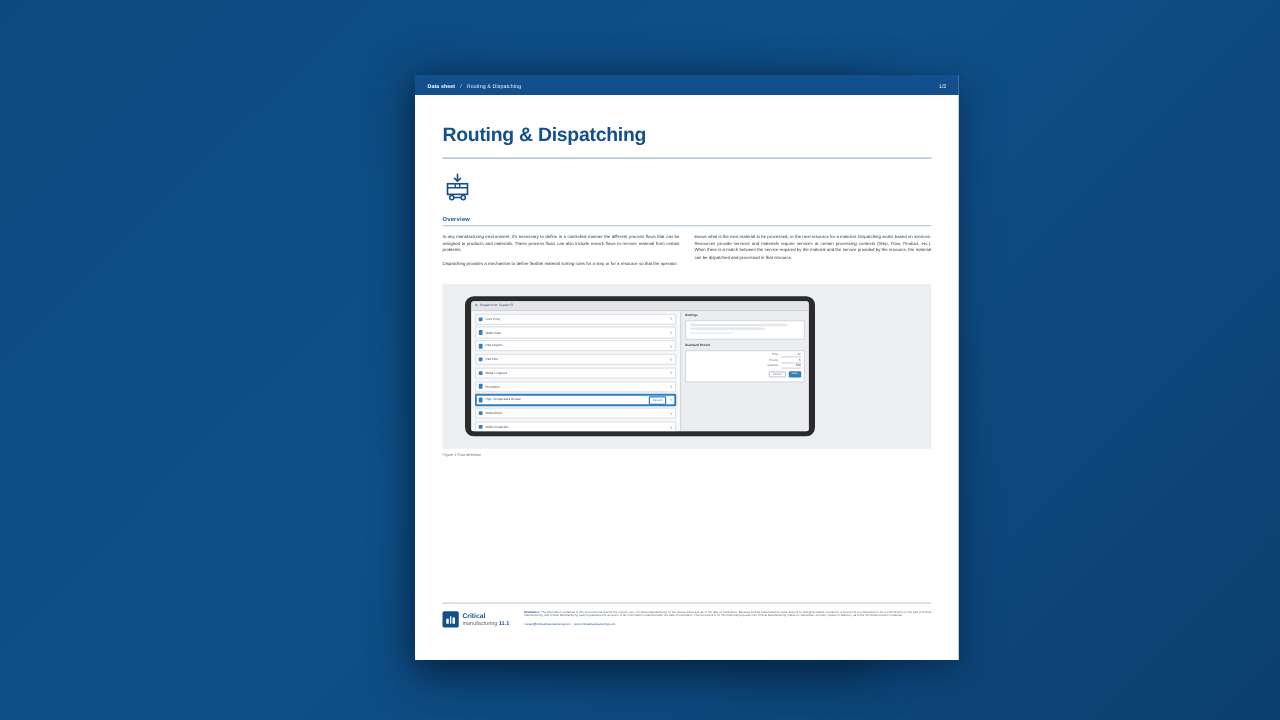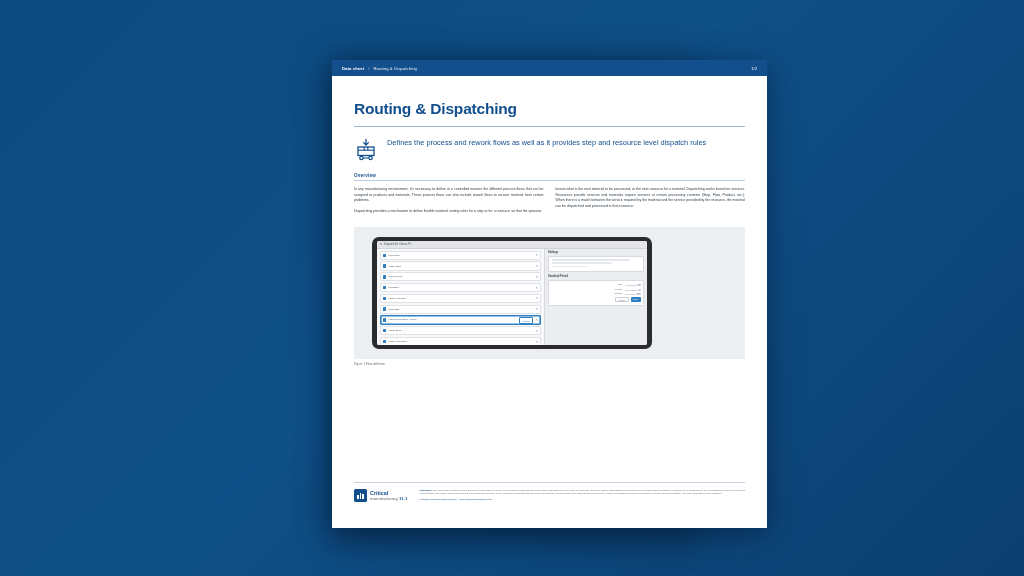--- a/index.html
+++ b/index.html
@@ -399,21 +399,20 @@
           <svg viewBox="0 0 24 24" width="24" height="24" aria-hidden="true">
             <path d="M12 1.5 v5 M9.6 4.6 L12 7 L14.4 4.6" fill="none" stroke="#134f8c" stroke-width="1.3" stroke-linecap="round" stroke-linejoin="round"></path>
             <rect x="4" y="9" width="16" height="8.5" fill="none" stroke="#134f8c" stroke-width="1.3"></rect>
             <path d="M4 12.2 h16" stroke="#134f8c" stroke-width="1.1"></path>
             <path d="M10.2 9 v3.2 M13.8 9 v3.2" stroke="#134f8c" stroke-width="1.1"></path>
             <circle cx="7.4" cy="20" r="1.7" fill="none" stroke="#134f8c" stroke-width="1.2"></circle>
             <circle cx="16.6" cy="20" r="1.7" fill="none" stroke="#134f8c" stroke-width="1.2"></circle>
             <path d="M9.1 20 h5.8" stroke="#134f8c" stroke-width="1.1"></path>
           </svg>
         </div>
-        <div class="txt">Defines the process and rework flows as well as it provides step and resource level dispatch rules</div>
       </div>
 
       <div class="section-label">Overview</div>
       <div class="section-rule"></div>
 
       <div class="cols">
         <div class="col">
           <p>In any manufacturing environment, it's necessary to define in a controlled manner the different process flows that can be assigned to products and materials. These process flows can also include rework flows to recover material from certain problems.</p>
           <p>Dispatching provides a mechanism to define flexible material sorting rules for a step or for a resource so that the operator</p>
         </div>

